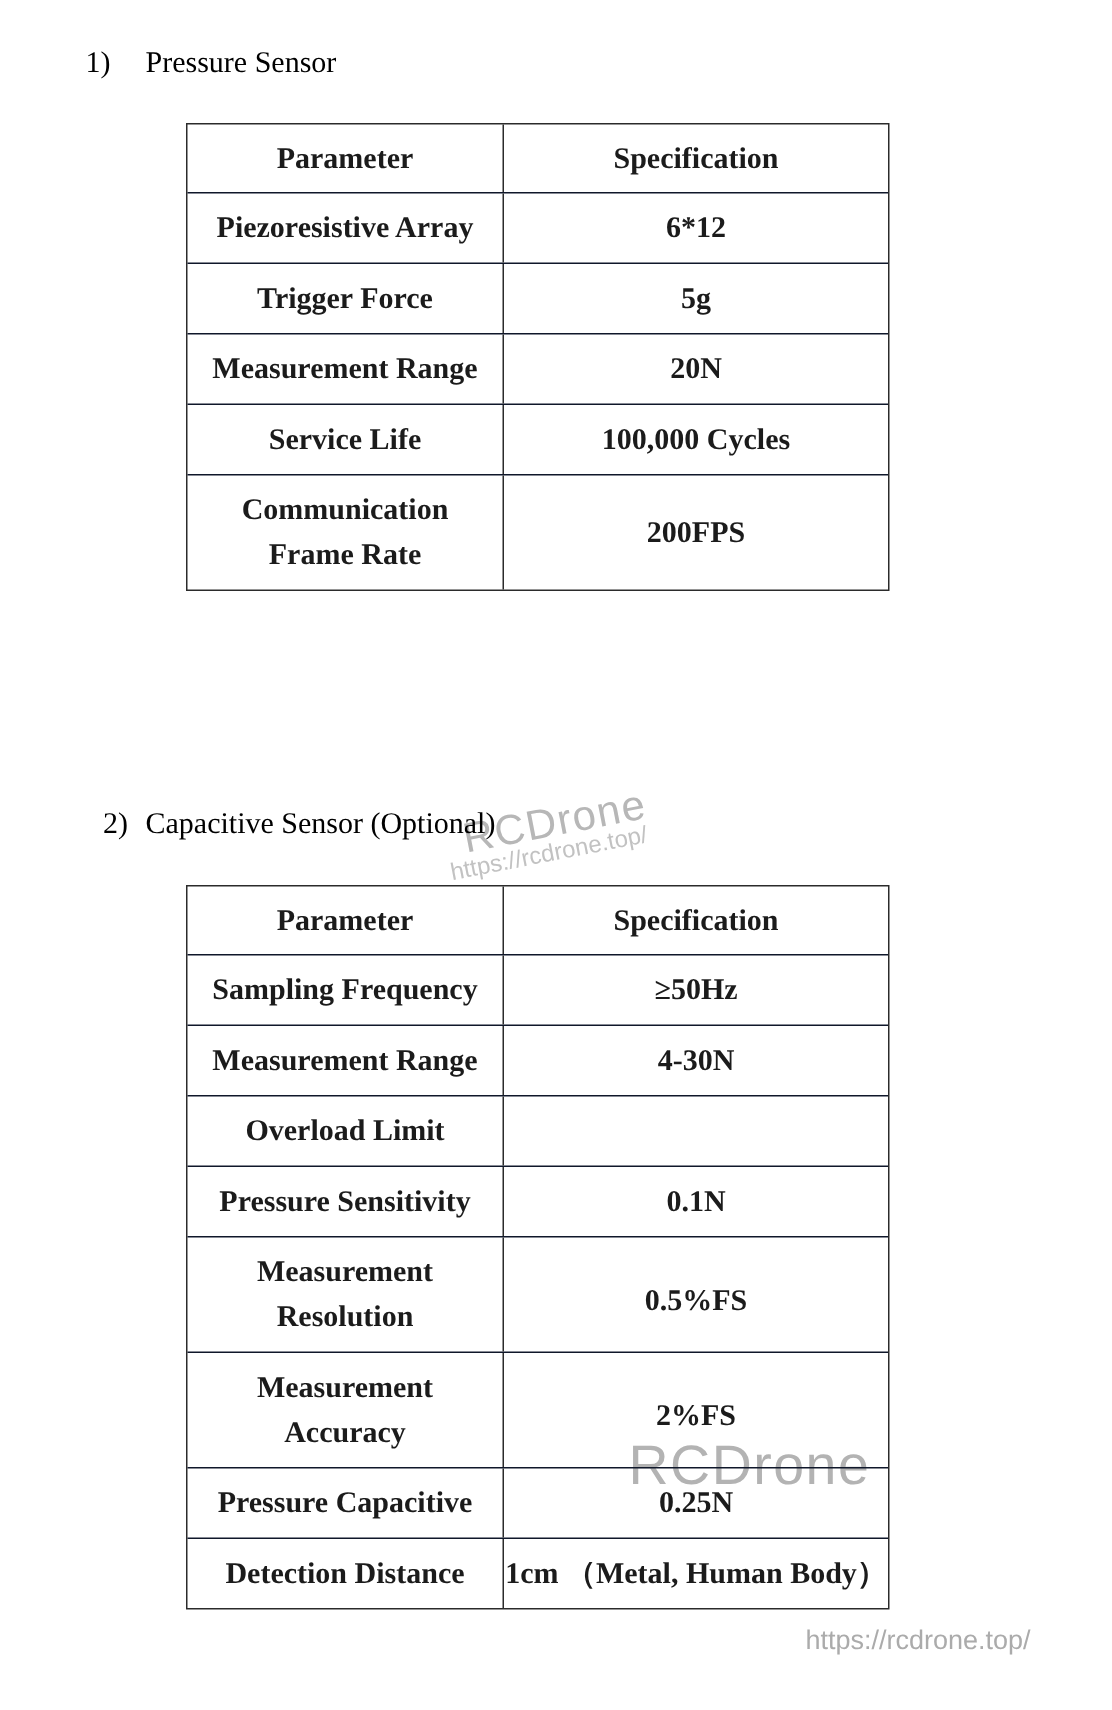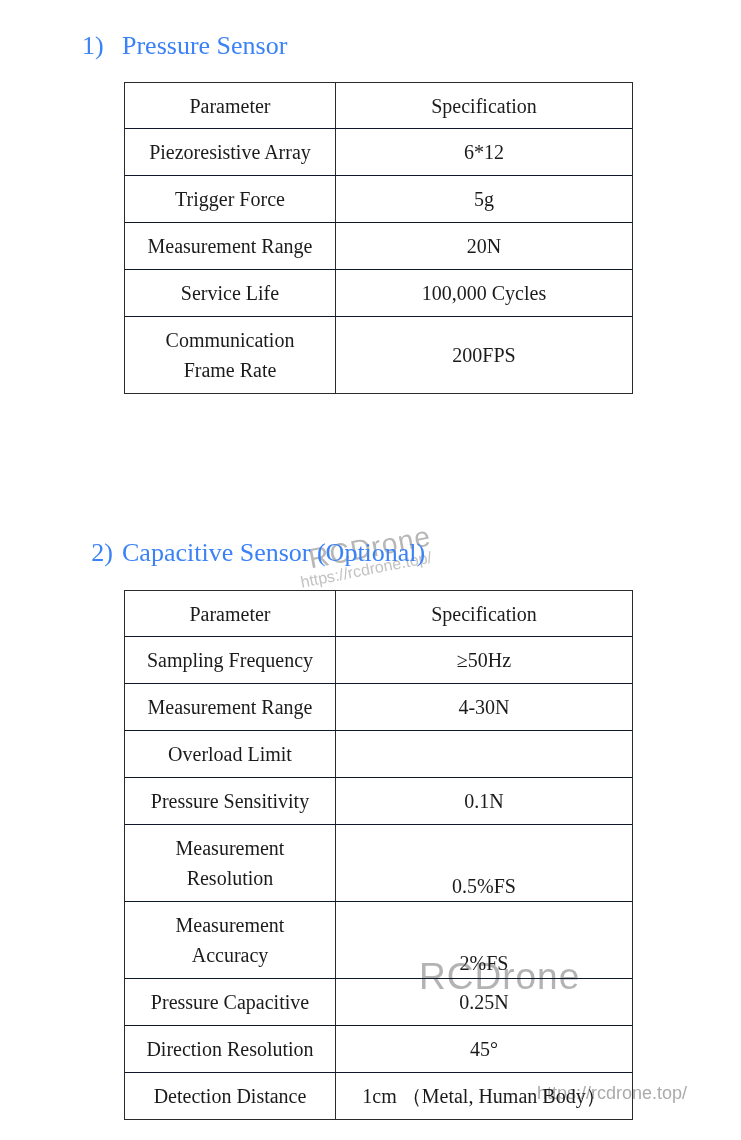--- a/index.html
+++ b/index.html
@@ -44,38 +44,38 @@
     left: 537px; top: 1083px;
     font-size: 18px; color: #ababab;
   }
 
   
   .content { position: absolute; inset: 0; z-index: 1; }
 
   .section-title {
     position: absolute;
     left: 57px;
-    font-size: 26px;
-    color: #3b82f6;
+    font-size: 20px;
+    color: #000000;
     white-space: nowrap;
-    margin-left: 25px;
   }
   .section-title .num {
     display: inline-block;
     width: 40px;
   }
   #title-1 { top: 31px; }
   #title-2 { top: 538px; text-align: center; }
 
   .tbl {
     position: absolute;
     left: 124px;
-    width: 509px;
+    width: 469px;
     border: 1px solid #2b2b2b;
     font-size: 20px;
+    font-weight: bold;
   }
   #table-1 { top: 82px; }
   #table-2 { top: 590px; }
 
   .row { display: flex; height: 47px; border-top: 1px solid #0f172a; }
   .row:first-child { border-top: none; }
   .row-hdr  { height: 45px; }
   .row-tall { height: 77px; }
 
   .cell {
@@ -87,21 +87,21 @@
     line-height: 30px;
   }
   .cell-param {
     width: 211px;
     border-right: 1px solid #2b2b2b;
   }
   .cell-spec { flex: 1; }
 
   
   .spec-top .cell-spec {
-    justify-content: flex-end;
+    justify-content: center;
     padding-top: 8px;
   }
 </style>
 </head>
 <body>
 
 <div class="page">
 
   <div class="wm wm-brand-title">RCDrone</div>
   <div class="wm wm-url-title">https://rcdrone.top/</div>
@@ -229,28 +229,20 @@
       <div class="row">
         <div class="cell cell-param">
           <div>Pressure Capacitive</div>
         </div>
         <div class="cell cell-spec">
           <div>0.25N</div>
         </div>
       </div>
       <div class="row">
         <div class="cell cell-param">
-          <div>Direction Resolution</div>
-        </div>
-        <div class="cell cell-spec">
-          <div>45°</div>
-        </div>
-      </div>
-      <div class="row">
-        <div class="cell cell-param">
           <div>Detection Distance</div>
         </div>
         <div class="cell cell-spec">
           <div>1cm （Metal, Human Body）</div>
         </div>
       </div>
     </div>
 
   </div>
 </div>

